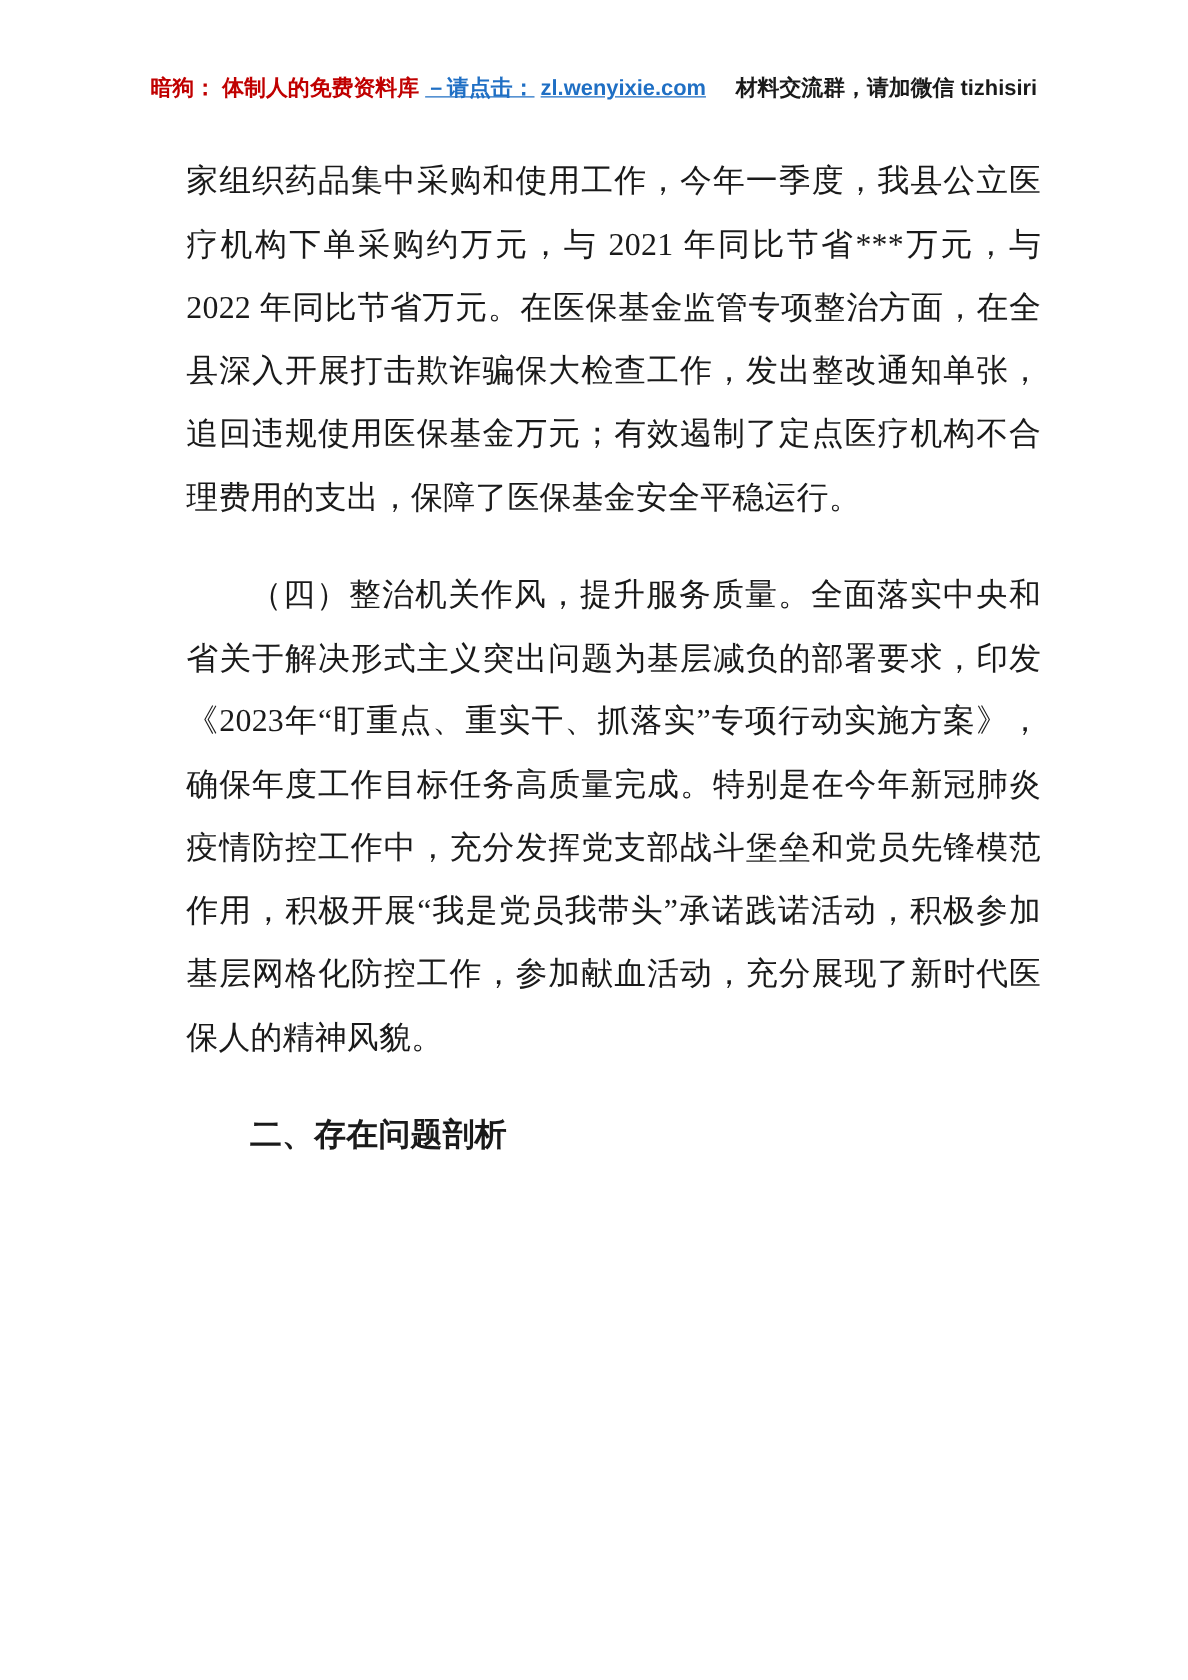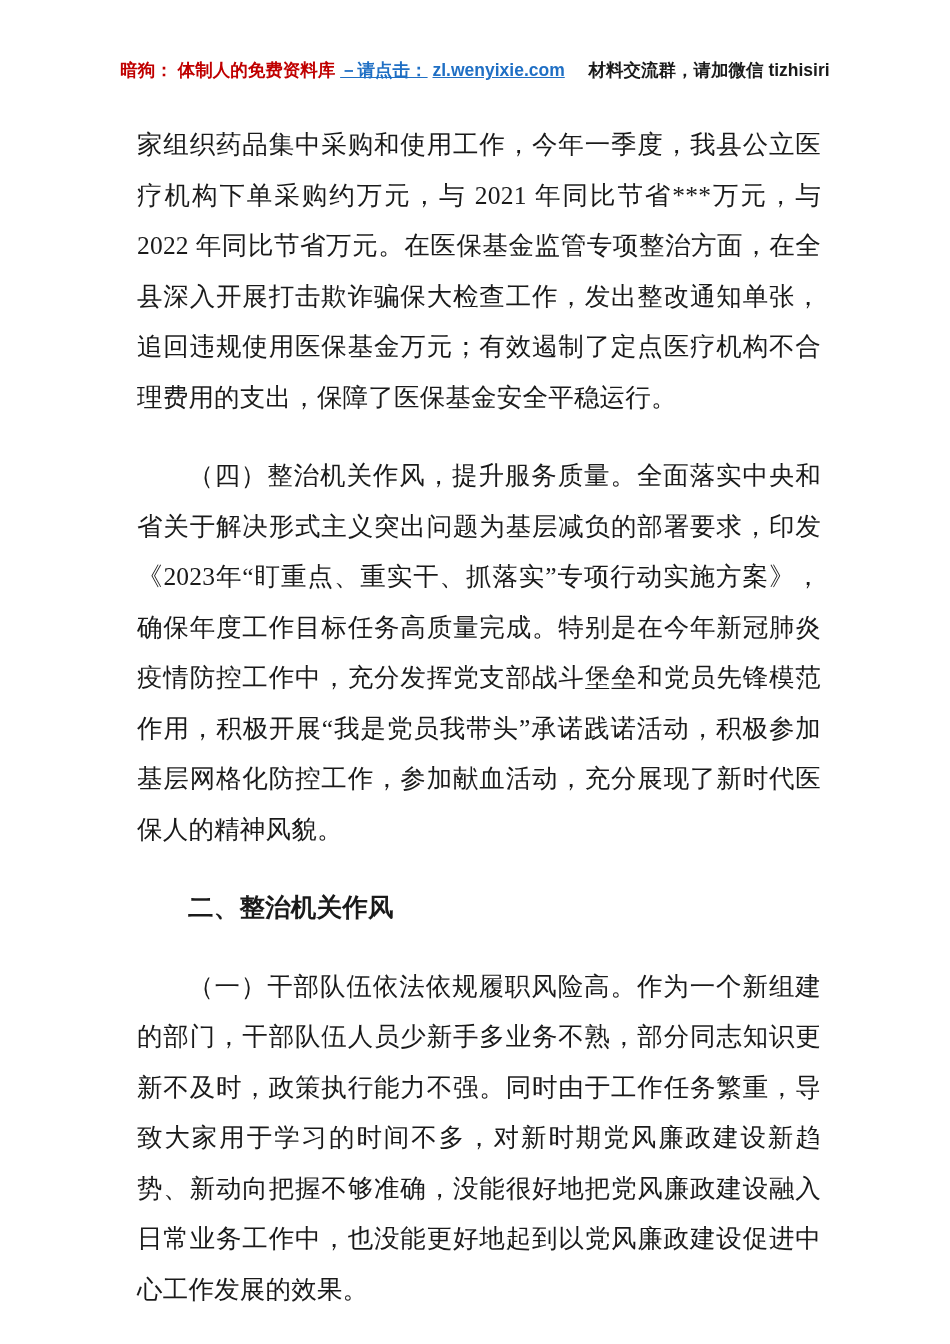--- a/index.html
+++ b/index.html
@@ -37,21 +37,21 @@
     color: #1f6fc4;
     text-decoration: underline;
   }
   .hb-dark {
     color: #1a1a1a;
   }
   .hb-gap { display: inline-block; width: 14px; }
   .content {
     position: absolute;
     top: 120px;
-    left: 137px;
+    left: 149px;
     width: 684px;
   }
   p.para {
     margin: 0;
     font-size: 25.5px;
     line-height: 50.5px;
     color: #1a1a1a;
     text-align: justify;
     text-justify: inter-ideograph;
     letter-spacing: 0.2px;
@@ -83,19 +83,18 @@
     <span class="hb-gap"></span>
     <span class="hb-seg hb-dark">材料交流群，请加微信 tizhisiri</span>
   </div>
 
   <div class="content">
 
     <p class="para"><span>家组织药品集中采购和使用工作，今年一季度，我县公立医疗机构下单采购约万元，与 2021 年同比节省***万元，与 2022 年同比节省万元。在医保基金监管专项整治方面，在全县深入开展打击欺诈骗保大检查工作，发出整改通知单张，追回违规使用医保基金万元；有效遏制了定点医疗机构不合理费用的支出，保障了医保基金安全平稳运行。</span></p>
 
     <p class="para indent spaced"><span class="bold">（四）整治机关作风，提升服务质量。</span><span>全面落实中央和省关于解决形式主义突出问题为基层减负的部署要求，印发《2023年“盯重点、重实干、抓落实”专项行动实施方案》，确保年度工作目标任务高质量完成。特别是在今年新冠肺炎疫情防控工作中，充分发挥党支部战斗堡垒和党员先锋模范作用，积极开展“我是党员我带头”承诺践诺活动，积极参加基层网格化防控工作，参加献血活动，充分展现了新时代医保人的精神风貌。</span></p>
 
-    <p class="para indent spaced heading"><span>二、整治机关作风</span></p>
+    <p class="para indent spaced heading"><span>二、存在问题剖析</span></p>
 
-    <p class="para indent spaced"><span class="bold">（一）干部队伍依法依规履职风险高。</span><span>作为一个新组建的部门，干部队伍人员少新手多业务不熟，部分同志知识更新不及时，政策执行能力不强。同时由于工作任务繁重，导致大家用于学习的时间不多，对新时期党风廉政建设新趋势、新动向把握不够准确，没能很好地把党风廉政建设融入日常业务工作中，也没能更好地起到以党风廉政建设促进中心工作发展的效果。</span></p>
 
   </div>
 
 </div>
 
 </body></html>

